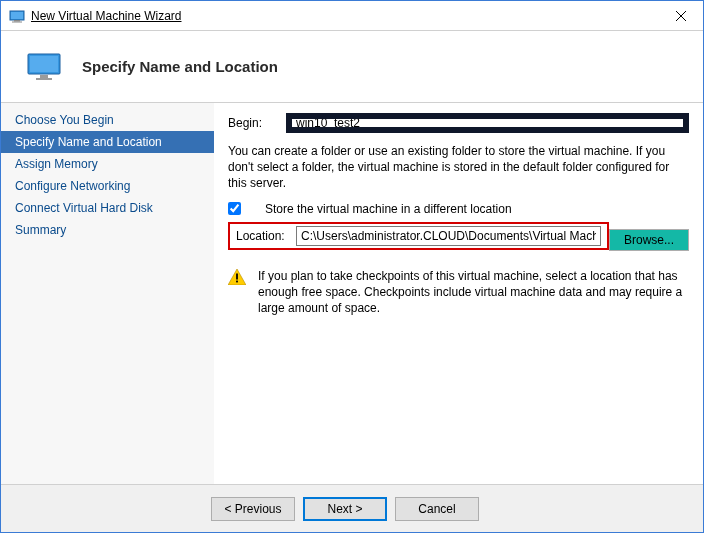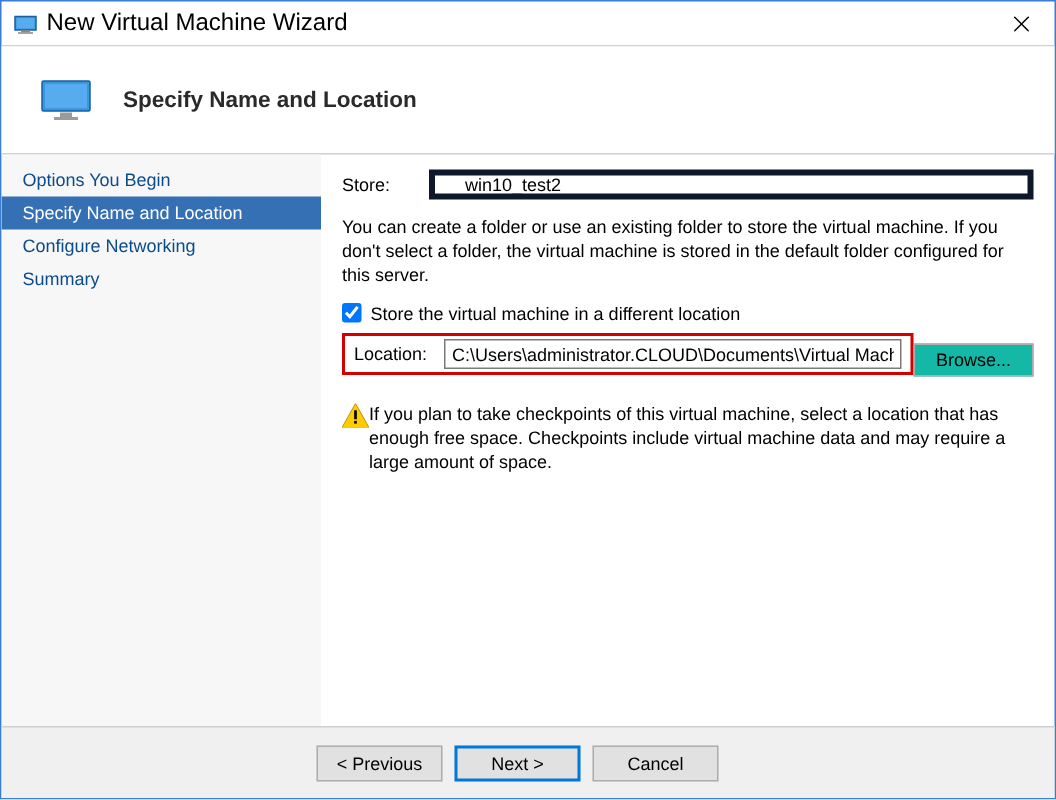--- a/index.html
+++ b/index.html
@@ -23,21 +23,21 @@
     height: 30px;
     display: flex;
     align-items: center;
     padding: 0 0 0 8px;
     border-bottom: 1px solid #d0d0d0;
   }
   .titlebar-icon {
     width: 16px; height: 16px;
     margin-right: 6px;
   }
-  .titlebar-text { flex: 1; font-size: 16px; }
+  .titlebar-text { flex: 1; font-size: 12px; text-decoration: underline; }
   .close-btn {
     width: 44px; height: 30px;
     display: flex; align-items: center; justify-content: center;
     cursor: pointer;
   }
   .header {
     height: 72px;
     display: flex;
     align-items: center;
     padding-left: 25px;
@@ -86,29 +86,29 @@
   .main p { margin: 0 0 10px 0; line-height: 1.35; }
   .form-row {
     display: flex;
     align-items: center;
     margin-bottom: 10px;
     gap: 8px;
   }
   .form-row label { width: 50px; }
   .form-row input[type=text] {
     flex: 1;
-    border: 4px solid #0f172a;
-    padding: 2px 20px;
+    border: 6px solid #0f172a;
+    padding: 2px 4px;
     font: inherit;
     height: 20px;
   }
   .checkbox-row {
     display: flex;
     align-items: center;
-    gap: 6px;
+    gap: 24px;
     margin-bottom: 6px;
   }
   .checkbox-row input { margin:0; }
   .location-block {
     border: 2px solid #d40000;
     padding: 2px 6px 2px 6px;
     display: flex;
     align-items: center;
     gap: 8px;
     margin-bottom: 8px;
@@ -124,21 +124,21 @@
   .location-wrap { display:flex; align-items:center; margin-bottom:10px;}
   .browse-btn {
     width: 80px; height: 22px;
     border: 1px solid #adadad;
     background: #14b8a6;
     font: inherit;
     cursor: pointer;
   }
   .warning-row {
     display: flex;
-    gap: 0;
+    gap: 12px;
     align-items: flex-start;
     line-height: 1.35;
   }
   .warn-icon {
     flex: 0 0 18px;
     width: 18px; height: 16px;
     margin-top: 1px;
   }
   .footer {
     height: 48px;
@@ -194,30 +194,32 @@
         <rect x="14" y="23" width="8" height="3" fill="#9b9b9b"></rect>
         <rect x="10" y="26" width="16" height="2" fill="#9b9b9b"></rect>
       </svg>
     </span>
     <span class="header-title">Specify Name and Location</span>
   </div>
 
   <div class="body">
 
     <div class="sidebar" id="sidebar">
-        <div class="side-item">Options You Begin</div>
+        <div class="side-item">Choose You Begin</div>
         <div class="side-item selected">Specify Name and Location</div>
+        <div class="side-item">Assign Memory</div>
         <div class="side-item">Configure Networking</div>
+        <div class="side-item">Connect Virtual Hard Disk</div>
         <div class="side-item">Summary</div>
       </div>
 
     <div class="main">
 
       <div class="form-row">
-        <label>Store:</label>
+        <label>Begin:</label>
         <input type="text" value="win10_test2" style="">
       </div>
 
       <p>You can create a folder or use an existing folder to store the virtual machine. If you don't select a folder, the virtual machine is stored in the default folder configured for this server.</p>
 
       <div class="checkbox-row">
         <input type="checkbox" id="storecb" checked="" style="">
         <label for="storecb">Store the virtual machine in a different location</label>
       </div>
 

